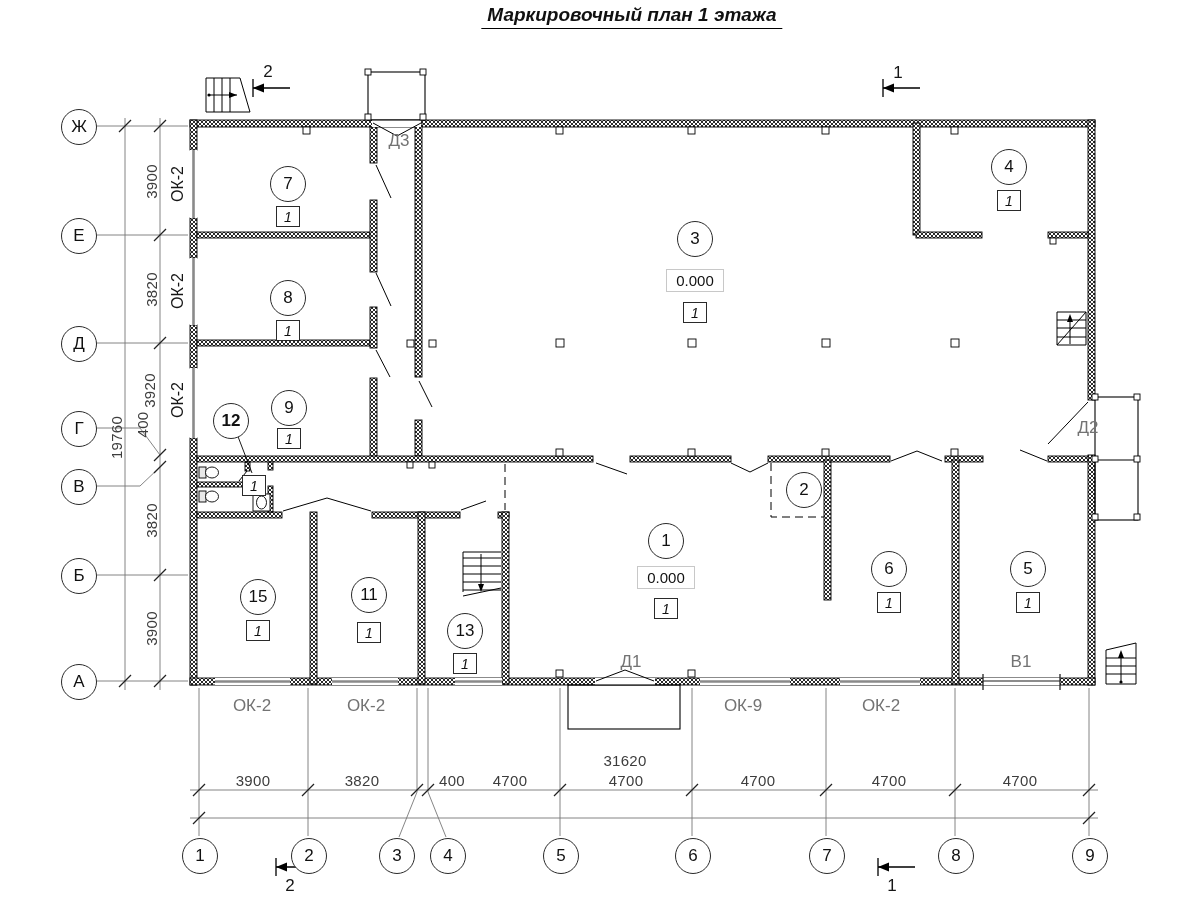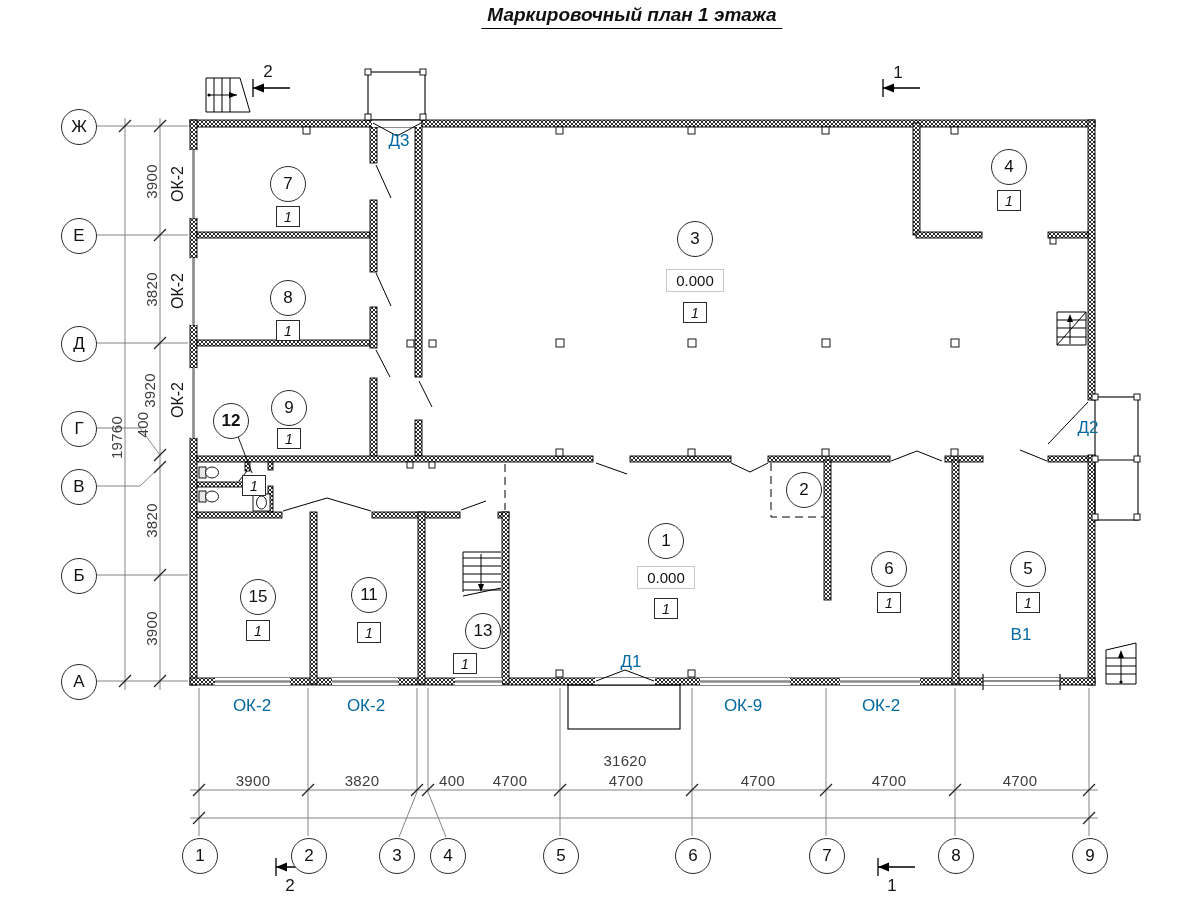--- a/index.html
+++ b/index.html
@@ -11,21 +11,21 @@
          padding:0 6px 2px 6px;white-space:nowrap;transform:translateX(-50%);}
   .bubble{width:34px;height:34px;border:1.2px solid #2a2a2a;border-radius:50%;background:#fff;
           font-size:17px;display:flex;align-items:center;justify-content:center;}
   .cat{width:22px;height:19px;border:1.2px solid #2a2a2a;background:#fff;font-style:italic;
        font-size:14px;display:flex;align-items:center;justify-content:center;}
   .elev{width:56px;height:21px;border:1px solid #c8c8c8;background:#fff;font-size:15px;
         display:flex;align-items:center;justify-content:center;}
   .dim{width:60px;text-align:center;font-size:15px;color:#3d3d3d;letter-spacing:.3px;}
   .vdim{width:60px;text-align:center;font-size:15px;color:#3d3d3d;letter-spacing:.3px;
         transform:rotate(-90deg);}
-  .lbl{font-size:17px;color:#0369a1;white-space:nowrap;transform:translateX(-50%);}
+  .lbl{font-size:17px;color:#737373;white-space:nowrap;transform:translateX(-50%);}
   .vlbl{width:52px;text-align:center;font-size:16px;color:#161616;transform:rotate(-90deg);}
   .sec{font-size:17px;color:#161616;transform:translateX(-50%);}
 </style>
 </head>
 <body>
 
 <div id="stage">
 
 <svg width="1200" height="900" viewBox="0 0 1200 900">
   <defs>
@@ -312,21 +312,21 @@
 <div class="abs bubble" style="left:270px;top:280px;">8</div>
 <div class="abs cat" style="left:276px;top:320px;">1</div>
 <div class="abs bubble" style="left:271px;top:390px;">9</div>
 <div class="abs cat" style="left:277px;top:428px;">1</div>
 <div class="abs bubble" style="left:213px;top:403px;font-weight:bold;">12</div>
 <div class="abs cat" style="left:242px;top:475px;">1</div>
 <div class="abs bubble" style="left:240px;top:579px;">15</div>
 <div class="abs cat" style="left:246px;top:620px;">1</div>
 <div class="abs bubble" style="left:351px;top:577px;">11</div>
 <div class="abs cat" style="left:357px;top:622px;">1</div>
-<div class="abs bubble" style="left:465px;top:613px;">13</div>
+<div class="abs bubble" style="left:447px;top:613px;">13</div>
 <div class="abs cat" style="left:453px;top:653px;">1</div>
 <div class="abs bubble" style="left:648px;top:523px;">1</div>
 <div class="abs elev" style="left:637px;top:566px;">0.000</div>
 <div class="abs cat" style="left:654px;top:598px;">1</div>
 <div class="abs bubble" style="left:786px;top:472px;">2</div>
 <div class="abs bubble" style="left:677px;top:221px;">3</div>
 <div class="abs elev" style="left:666px;top:269px;">0.000</div>
 <div class="abs cat" style="left:683px;top:302px;">1</div>
 <div class="abs bubble" style="left:991px;top:149px;">4</div>
 <div class="abs cat" style="left:997px;top:190px;">1</div>
@@ -339,20 +339,20 @@
 <div class="abs vlbl" style="left:152px;top:282px;">ОК-2</div>
 <div class="abs vlbl" style="left:152px;top:391px;">ОК-2</div>
 <div class="abs lbl" style="left:252px;top:696px;">ОК-2</div>
 <div class="abs lbl" style="left:366px;top:696px;">ОК-2</div>
 <div class="abs lbl" style="left:743px;top:696px;">ОК-9</div>
 <div class="abs lbl" style="left:881px;top:696px;">ОК-2</div>
 
 <div class="abs lbl" style="left:399px;top:131px;">Д3</div>
 <div class="abs lbl" style="left:631px;top:652px;">Д1</div>
 <div class="abs lbl" style="left:1088px;top:418px;">Д2</div>
-<div class="abs lbl" style="left:1021px;top:625px;">В1</div>
+<div class="abs lbl" style="left:1021px;top:652px;">В1</div>
 
 <div class="abs sec" style="left:268px;top:62px;">2</div>
 <div class="abs sec" style="left:898px;top:63px;">1</div>
 <div class="abs sec" style="left:290px;top:876px;">2</div>
 <div class="abs sec" style="left:892px;top:876px;">1</div>
 
 </div>
 
 </body></html>

